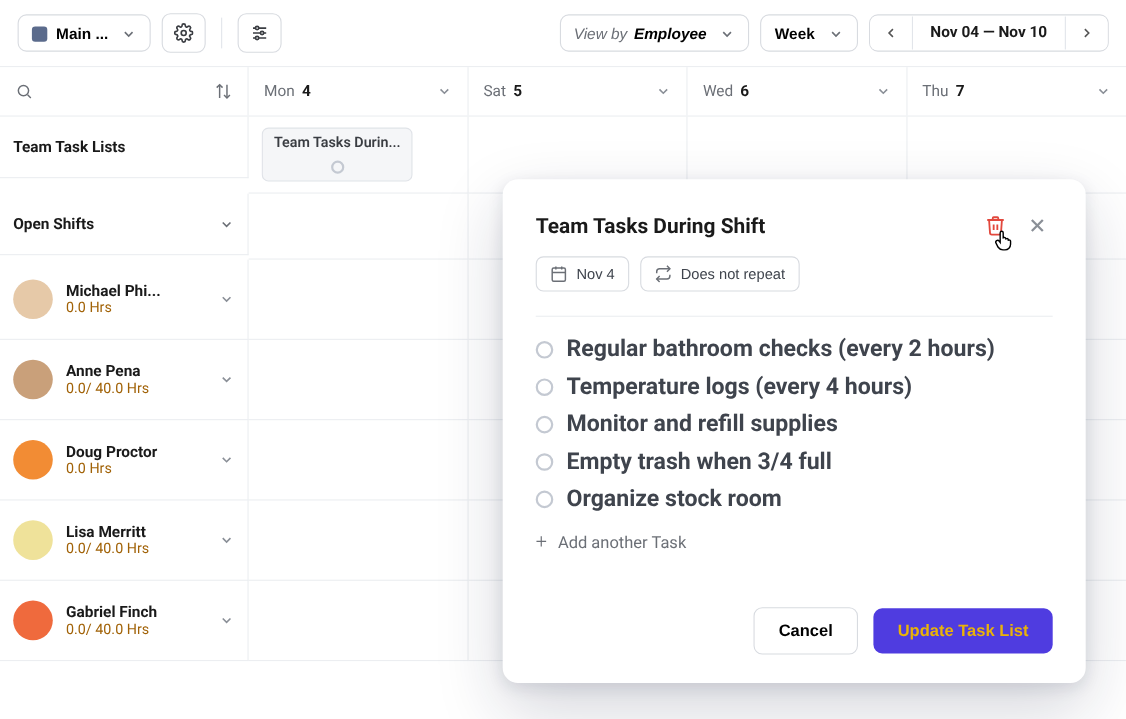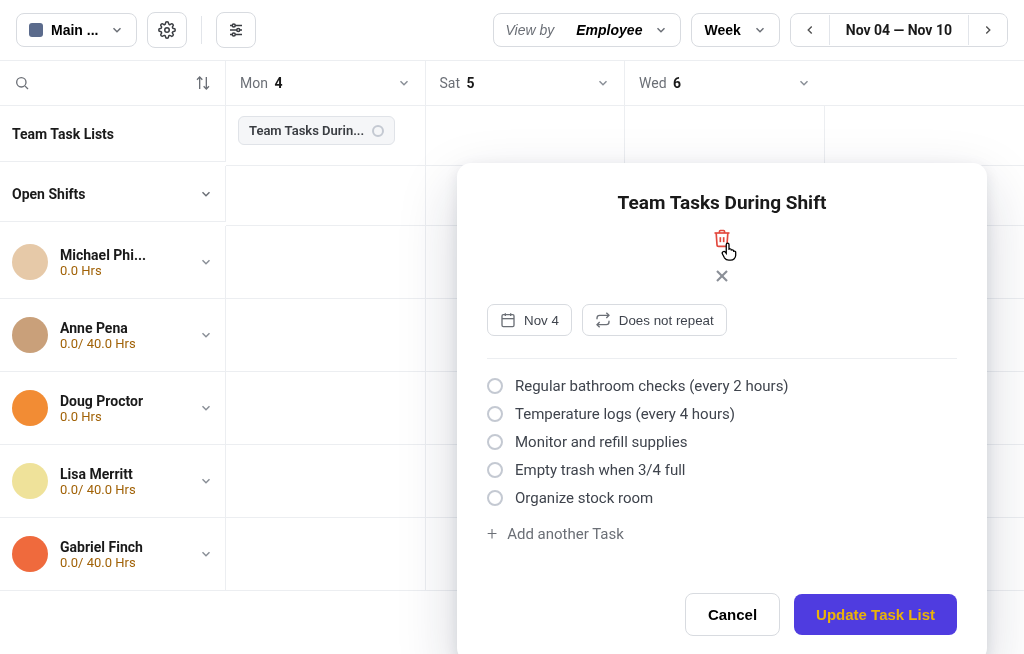--- a/index.html
+++ b/index.html
@@ -16,41 +16,41 @@
   }
   .toolbar {
     display: flex;
     align-items: center;
     padding: 12px 16px;
     gap: 10px;
     border-bottom: 1px solid #eceef1;
   }
   .btn {
     display: inline-flex;
-    align-items: center;
+    align-items: flex-end;
     gap: 8px;
     padding: 8px 12px;
     border: 1px solid #d8dbe0;
     border-radius: 8px;
     background: #fff;
     cursor: pointer;
     font-size: 14px;
   }
   .btn.icon-only { padding: 8px 10px; }
   .btn .chev { margin-left: 4px; color:#6b6f76; }
   .location-dot {
     width: 14px; height: 14px; border-radius: 3px;
     background: #5b6b8c;
   }
   .location-label { font-weight: 600; max-width: 70px; overflow: hidden; text-overflow: ellipsis; white-space: nowrap;}
   .toolbar-sep { width: 1px; height: 28px; background: #e2e5ea; margin: 0 4px;}
   .toolbar-spacer { flex: 1; }
   .viewby { display:flex; align-items:center; gap:6px;font-style:italic;}
   .viewby .lbl { color:#6b6f76;}
-  .viewby .val { font-weight:600;margin-left:16px;}
+  .viewby .val { font-weight:600;}
   .date-nav {
     display: inline-flex; align-items: center; gap: 0;
     border:1px solid #d8dbe0; border-radius:8px; overflow:hidden;
   }
   .date-nav .arrow { padding: 8px 12px; cursor:pointer; color:#555; border:none; background:#fff;}
   .date-nav .arrow.left { border-right:1px solid #e2e5ea;}
   .date-nav .arrow.right { border-left:1px solid #e2e5ea;}
   .date-nav .range { padding: 8px 16px; font-weight:700;}
   
   .col-headers {
@@ -80,20 +80,21 @@
     padding:10px 12px;
   }
   .cell:nth-child(5n) { border-right:none; }
   .side-head { font-weight:700; display:flex; align-items:center; justify-content:space-between; height:56px;}
   .open-shifts-expand { color:#6b6f76;}
   .task-chip {
     display:inline-flex; align-items:center; gap:8px;
     background:#f5f6f8; border:1px solid #e0e3e8; border-radius:6px;
     padding:6px 10px; font-size:13px; font-weight:600; color:#3a3d42;
     max-width: 180px;
+    flex-direction: column;
   }
   .task-chip .txt { overflow:hidden; text-overflow:ellipsis; white-space:nowrap;}
   .task-chip .ring { width:12px;height:12px;border-radius:50%; border:2px solid #c4c9d2; flex:0 0 auto;}
   .emp-row { display:flex; align-items:center; gap:12px; height:52px;}
   .avatar {
     width:36px;height:36px;border-radius:50%;
     flex:0 0 auto;
     display:flex;align-items:center;justify-content:center;
     color:#fff; font-weight:600;
   }
@@ -108,39 +109,39 @@
   
   .popover {
     position:absolute;
     left: 457px; top: 163px;
     width: 530px;
     background:#fff;
     border-radius:14px;
     box-shadow: 0 24px 60px rgba(20,30,60,0.18), 0 4px 14px rgba(20,30,60,0.1);
     padding: 28px 30px 26px 30px;
   }
-  .pop-head{display:flex; align-items:center; gap:14px;flex-direction:column;}
+  .pop-head{display:flex; align-items:center; gap:14px;}
   .pop-title{font-size:19px; font-weight:700; flex:1;}
   .trash-btn{cursor:pointer; position:relative;}
   .trash-svg{color:#e2483d;}
   .pointer-hand {
     position:absolute; left:6px; top:12px;
     font-size:18px; color:#000;
   }
   .close-btn{cursor:pointer; color:#8a8f97; padding:4px;}
   .pop-controls{display:flex; gap:10px; margin-top:14px;}
   .pill{
     display:inline-flex; align-items:center; gap:8px;
     border:1px solid #d8dbe0; border-radius:7px; background:#fff;
     padding:7px 12px; color:#3f444d; font-weight:500; cursor:pointer;
   }
   .pill svg{color:#6b6f76;}
   .pop-divider{height:1px; background:#eceef1; margin:22px 0 18px;}
   .task-list{display:flex; flex-direction:column; gap:10px;}
-  .task-item{display:flex; align-items:center; gap:12px; color:#3f444d; font-size:15px;}
+  .task-item{display:flex; align-items:center; gap:12px; color:#3f444d; font-size:21px;font-weight:bold;}
   .radio{width:16px;height:16px;border:2px solid #c4c9d2;border-radius:50%; flex:0 0 auto;}
   .add-task{display:flex;align-items:center;gap:10px;color:#6b6f76; font-size:15px; margin-top:8px; cursor:pointer;}
   .plus{font-size:18px; line-height:1; font-weight:300;}
   .pop-actions{display:flex; justify-content:flex-end; gap:14px; margin-top:50px;align-items:center;}
   .btn-secondary{
     border:1px solid #d8dbe0; background:#fff; border-radius:8px;
     padding:12px 22px; font-weight:600; cursor:pointer; font-size:15px;
   }
   .btn-primary{
     border:none; background:#4f3ce0; color:#eab308; border-radius:8px;
@@ -246,20 +247,28 @@
   <div>
     <span class="day-label"><span>Sat</span> <span class="strong">5</span></span>
     <span>
         <svg class="chev-down" viewBox="0 0 24 24" fill="none" stroke="#8a8f97" stroke-width="2.5">
           <polyline points="6 9 12 15 18 9"></polyline>
         </svg>
       </span>
   </div>
   <div>
     <span class="day-label"><span>Wed</span> <span class="strong">6</span></span>
+    <span>
+        <svg class="chev-down" viewBox="0 0 24 24" fill="none" stroke="#8a8f97" stroke-width="2.5">
+          <polyline points="6 9 12 15 18 9"></polyline>
+        </svg>
+      </span>
+  </div>
+  <div>
+    <span class="day-label"><span>Thu</span> <span class="strong">7</span></span>
     <span>
         <svg class="chev-down" viewBox="0 0 24 24" fill="none" stroke="#8a8f97" stroke-width="2.5">
           <polyline points="6 9 12 15 18 9"></polyline>
         </svg>
       </span>
   </div>
 </div>
 
 <div class="grid">
 

